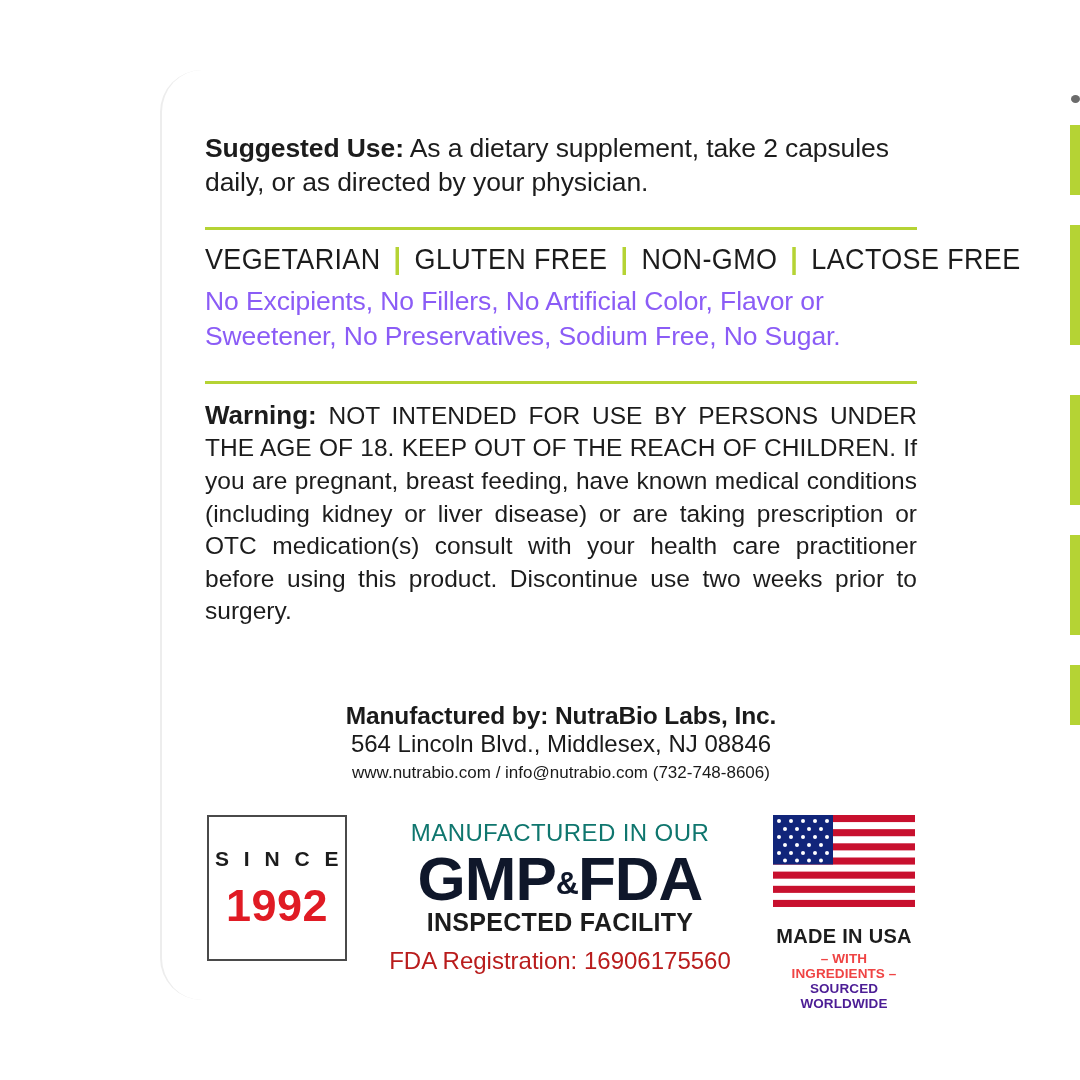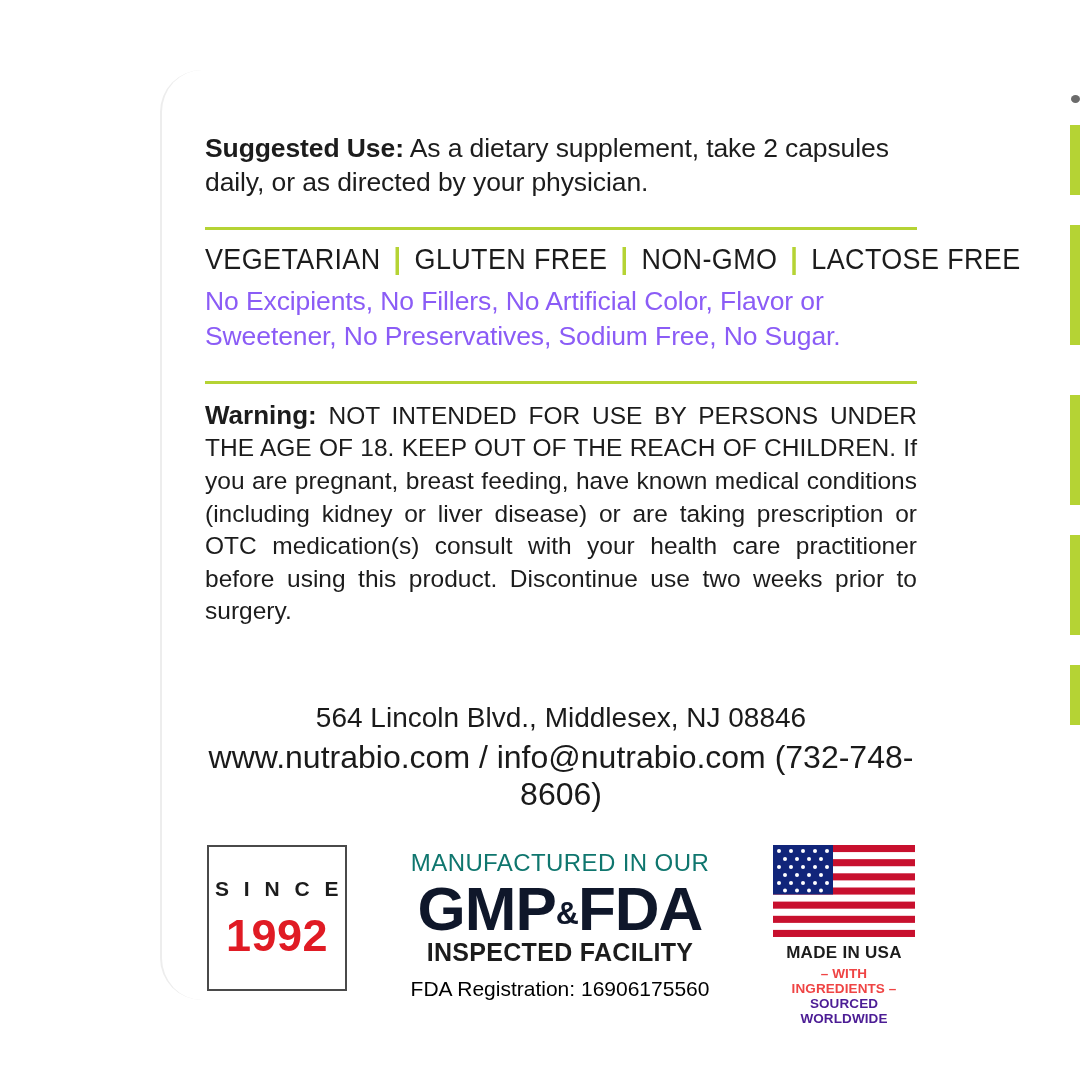--- a/index.html
+++ b/index.html
@@ -138,25 +138,24 @@
     margin-top: 74px;
     text-align: center;
     width: 712px;
   }
   .manufacturer .line1 {
     font-weight: bold;
     font-size: 24.5px;
     letter-spacing: -0.1px;
   }
   .manufacturer .line2 {
-    font-size: 28px;
-    margin-top: 5px;
+    font-size: 24px;
   }
   .manufacturer .line3 {
-    font-size: 32px;
+    font-size: 17px;
     margin-top: 5px;
   }
 
   
   .badges {
     margin-top: 32px;
     width: 712px;
     display: flex;
     align-items: flex-start;
     justify-content: space-between;
@@ -216,44 +215,44 @@
     font-weight: bold;
   }
   .gmp .bot {
     font-size: 25px;
     font-weight: bold;
     letter-spacing: 0.3px;
     color: #1c1c1c;
     margin-top: -2px;
   }
   .gmp .reg {
-    font-size: 21px;
+    font-size: 24px;
     font-weight: normal;
-    color: #000000;
+    color: #b91c1c;
     margin-top: 10px;
   }
 
   
   .usa {
     width: 142px;
     text-align: center;
     margin-right: 2px;
   }
   .flag {
     width: 142px;
     height: 92px;
     position: relative;
     overflow: hidden;
     display: block;
   }
   .usa .made {
-    font-size: 17px;
+    font-size: 20px;
     font-weight: bold;
     letter-spacing: 0.3px;
-    margin-top: 6px;
+    margin-top: 18px;
     color: #1c1c1c;
   }
   .usa .with {
     font-size: 13.5px;
     font-weight: bold;
     margin-top: 3px;
     color: #ef4444;
     letter-spacing: 0.1px;
   }
   .usa .sourced {
@@ -295,20 +294,21 @@
       <span class="claim">LACTOSE FREE</span>
     </div>
 
     <p class="excipients">No Excipients, No Fillers, No Artificial Color, Flavor or Sweetener, No Preservatives, Sodium Free, No Sugar.</p>
 
     <div class="rule2"></div>
 
     <p class="warning"><span class="lead">Warning:</span><span> NOT INTENDED FOR USE BY PERSONS UNDER THE AGE OF 18. KEEP OUT OF THE REACH OF CHILDREN. If you are pregnant, breast feeding, have known medical conditions (including kidney or liver disease) or are taking prescription or OTC medication(s) consult with your health care practitioner before using this product. Discontinue use two weeks prior to surgery.</span></p>
 
     <div class="manufacturer">
+      <div class="line1">Manufactured by: NutraBio Labs, Inc.</div>
       <div class="line2">564 Lincoln Blvd., Middlesex, NJ 08846</div>
       <div class="line3">www.nutrabio.com / info@nutrabio.com (732-748-8606)</div>
     </div>
 
     <div class="badges">
 
       <div class="since-box">
         <div class="since-word">S I N C E</div>
         <div class="since-year">1992</div>
       </div>

